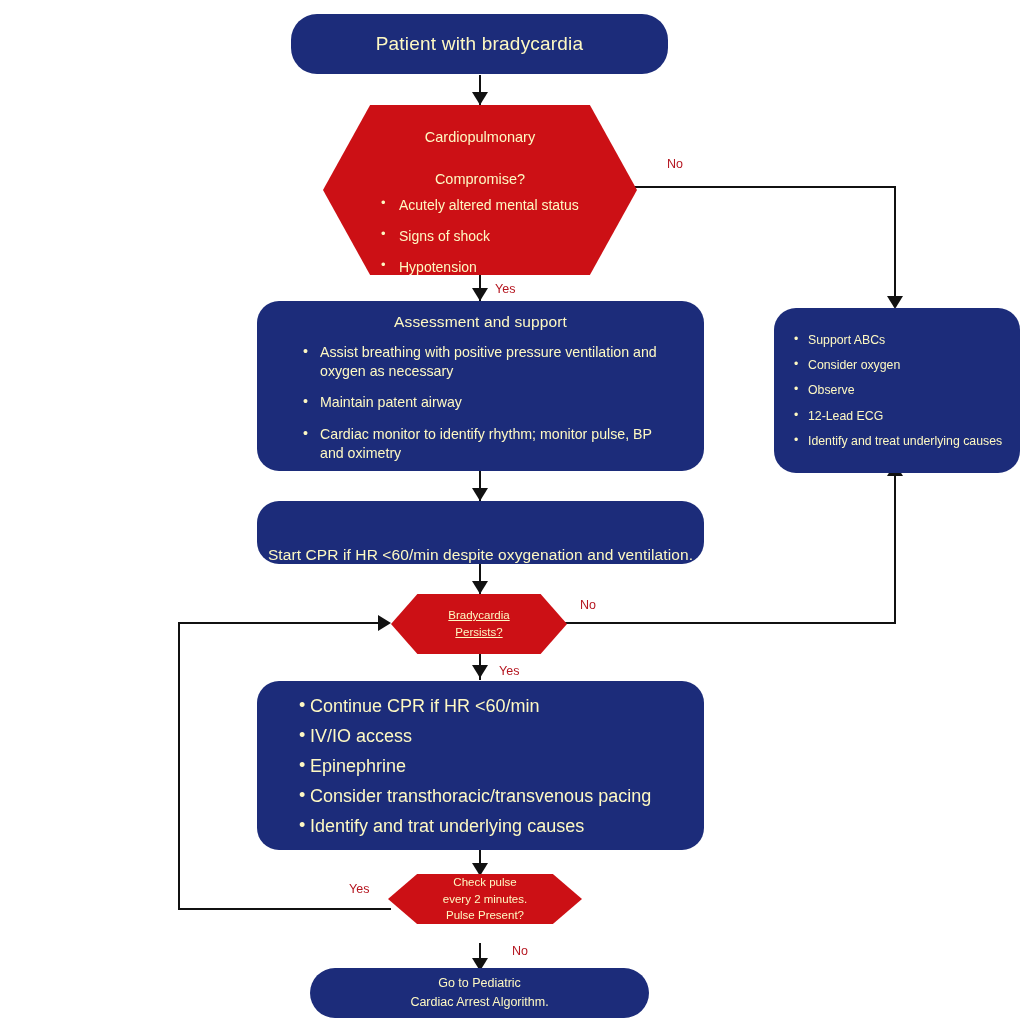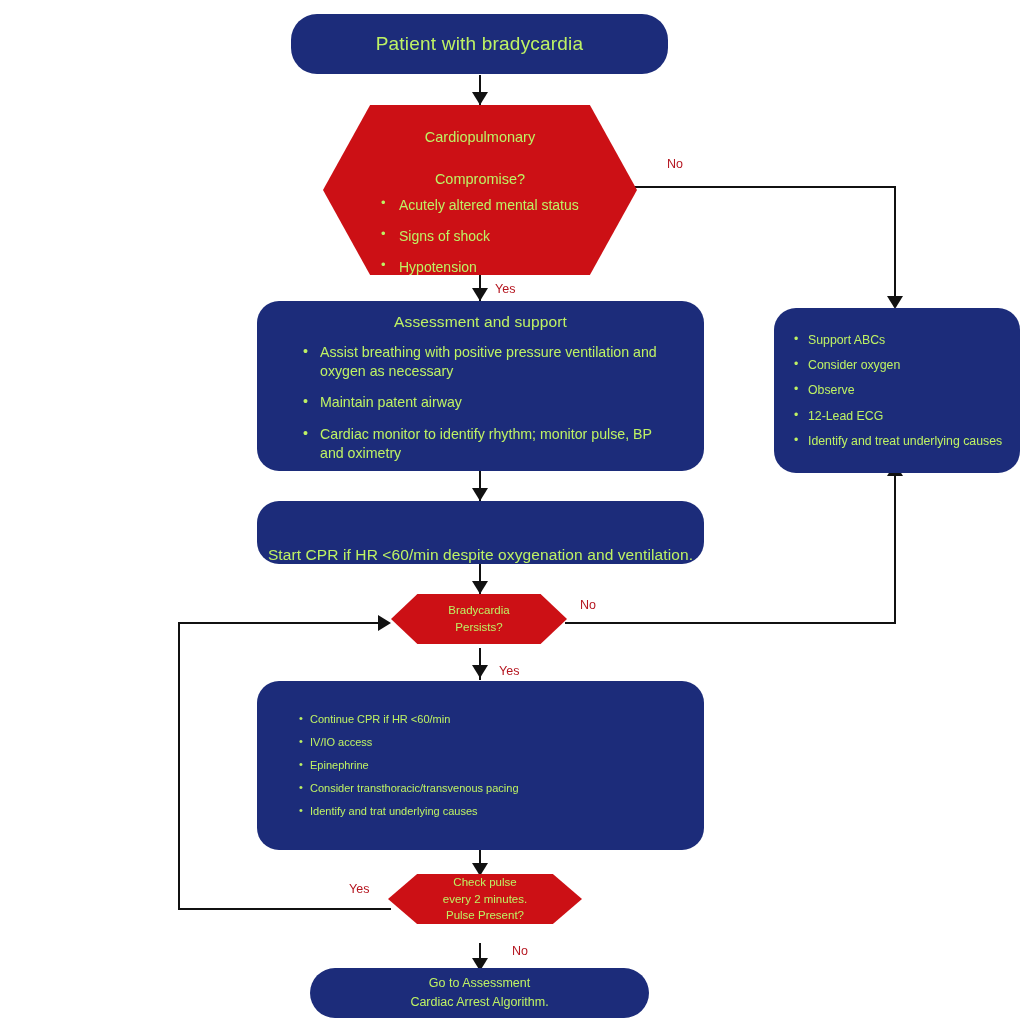--- a/index.html
+++ b/index.html
@@ -16,21 +16,21 @@
     height: 1024px;
     background: #ffffff;
     overflow: hidden;
   }
   .node {
     position: absolute;
     box-sizing: border-box;
     display: flex;
     flex-direction: column;
     justify-content: center;
-    color: #bef264;
+    color: #fef9c3;
   }
   .box {
     background: #1C2C7A;
     border-radius: 22px;
   }
   .box.tight { border-radius: 26px; }
 
   .hex {
     background: #CC1015;
     clip-path: polygon(15% 0%, 85% 0%, 100% 50%, 85% 100%, 15% 100%, 0% 50%);
@@ -129,21 +129,21 @@
 
   
   .treat-list {
     margin: 0;
     padding: 0 20px 0 42px;
     list-style: none;
   }
   .treat-list li {
     position: relative;
     padding-left: 11px;
-    font-size: 11px;
+    font-size: 18px;
     line-height: 1.0;
     margin-bottom: 12px;
   }
   .treat-list li:last-child { margin-bottom: 0; }
   .treat-list li::before {
     content: "•";
     position: absolute;
     left: 0;
     top: -1px;
   }
@@ -256,21 +256,21 @@
       <li>Observe</li>
       <li>12-Lead ECG</li>
       <li>Identify and treat underlying causes</li>
     </ul>
   </div>
 
   <div class="node box" style="left:257px; top:501px; width:447px; height:63px;justify-content:flex-end;">
     <div class="title-line">Start CPR if HR &lt;60/min despite oxygenation and ventilation.</div>
   </div>
 
-  <div class="node hex" style="left:391px; top:594px; width:176px; height:50px; justify-content:center;">
+  <div class="node hex" style="left:391px; top:594px; width:176px; height:60px; justify-content:center;text-decoration:underline;">
     <div class="hex-title-sm">Bradycardia</div>
     <div class="hex-title-sm">Persists?</div>
   </div>
 
   <div class="node box" style="left:257px; top:681px; width:447px; height:169px; justify-content:center;">
     <ul class="treat-list">
       <li>Continue  CPR if HR &lt;60/min</li>
       <li>IV/IO access</li>
       <li>Epinephrine</li>
       <li>Consider transthoracic/transvenous pacing</li>
@@ -278,17 +278,17 @@
     </ul>
   </div>
 
   <div class="node hex" style="left:388px; top:874px; width:194px; height:50px; justify-content:center;">
     <div class="hex-title-sm">Check pulse</div>
     <div class="hex-title-sm">every 2 minutes.</div>
     <div class="hex-title-sm">Pulse Present?</div>
   </div>
 
   <div class="node box tight" style="left:310px; top:968px; width:339px; height:50px;">
-    <div class="small-center">Go to Assessment</div>
+    <div class="small-center">Go to Pediatric</div>
     <div class="small-center">Cardiac Arrest Algorithm.</div>
   </div>
 
 </div>
 
 </body></html>

